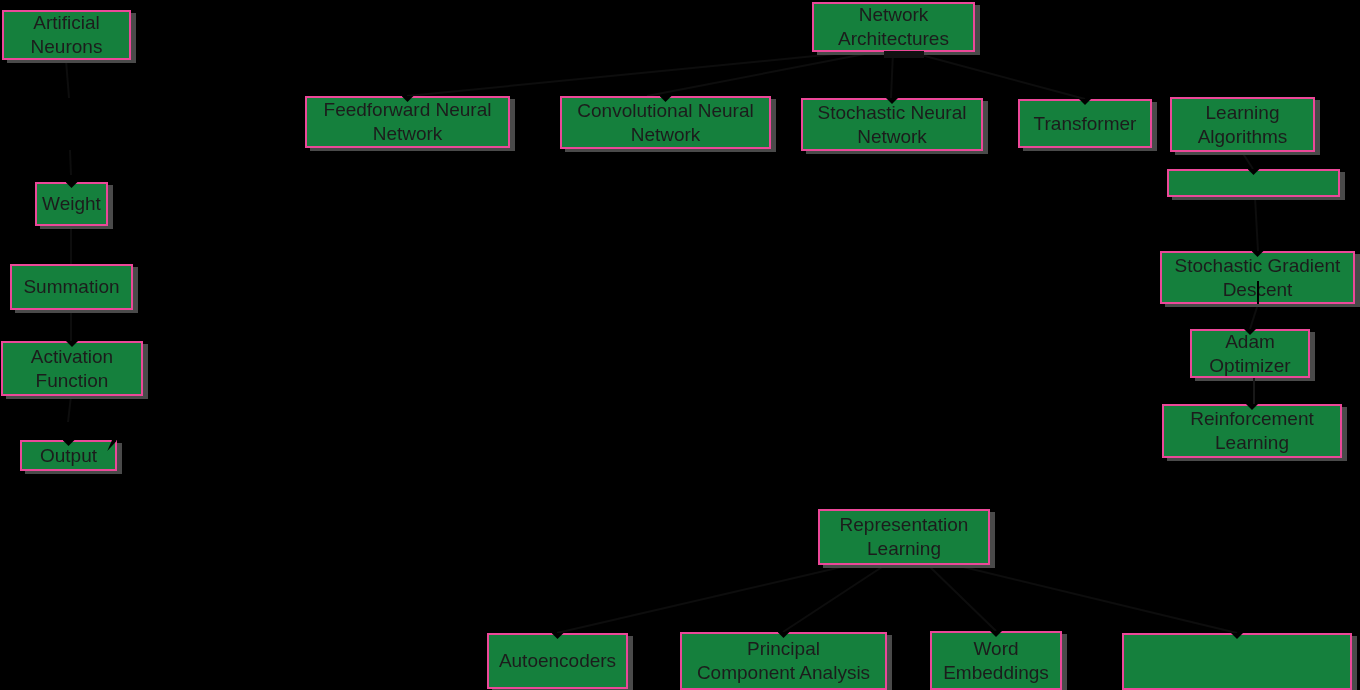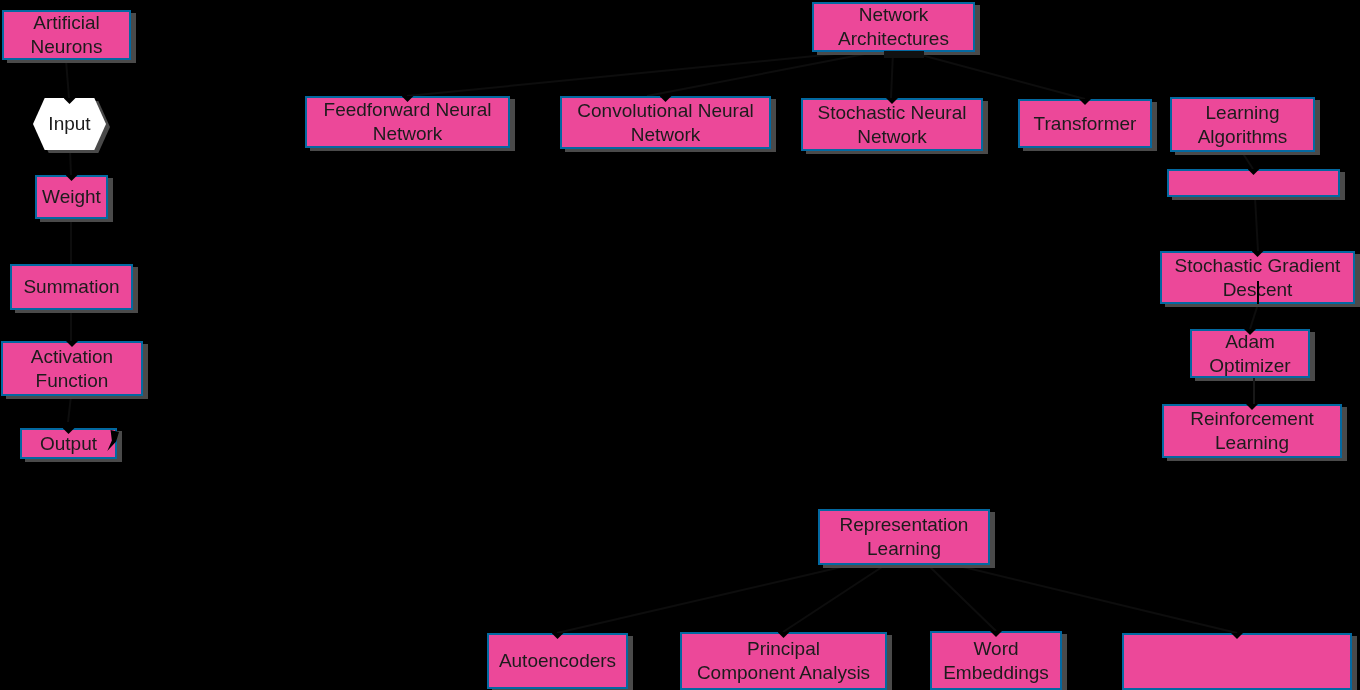--- a/index.html
+++ b/index.html
@@ -1,39 +1,39 @@
 <!DOCTYPE html>
 <html><head>
 <meta charset="utf-8">
 <style>
   html,body{margin:0;padding:0;background:#000;}
   .stage{position:relative;width:1360px;height:690px;background:#000000;overflow:hidden;
          font-family:"Liberation Sans",sans-serif;}
   svg.edges{position:absolute;left:0;top:0;z-index:0;}
-  .node{position:absolute;box-sizing:border-box;background:#ec4899;border:2px solid #0369a1;
+  .node{position:absolute;box-sizing:border-box;background:#15803d;border:2px solid #ec4899;
         box-shadow:5px 3px 0 #4a4a4a;display:flex;align-items:center;justify-content:center;
         z-index:1;color:#1c1c1c;font-size:19px;line-height:1.26;text-align:center;}
   .lbl{white-space:pre-line;display:block;width:100%;}
   .notch{position:absolute;top:-2px;left:50%;transform:translateX(-50%);width:12px;height:6px;
          background:#000;clip-path:polygon(0 0,100% 0,50% 100%);z-index:2;}
   
   .hex{background:transparent;border:none;box-shadow:none;}
   .hex-shadow,.hex-body{position:absolute;left:0;top:0;width:100%;height:100%;
          clip-path:polygon(16% 0,84% 0,100% 50%,84% 100%,16% 100%,0 50%);}
   .hex-shadow{background:#4a4a4a;transform:translate(4px,3px);}
   .hex-body{background:#ffffff;}
   .hex .lbl{position:relative;z-index:2;}
   .hex .notch{top:0;}
   
   #n0{left:2px;top:10px;width:129px;height:50px;}
   #n1{left:33px;top:98px;width:73px;height:52px;}
-  #n2{left:35px;top:175px;width:73px;height:44px;}
+  #n2{left:35px;top:182px;width:73px;height:44px;}
   #n3{left:10px;top:264px;width:123px;height:46px;}
   #n4{left:1px;top:341px;width:142px;height:55px;}
-  #n5{left:20px;top:428px;width:97px;height:31px;}
+  #n5{left:20px;top:440px;width:97px;height:31px;}
   #n6{left:812px;top:2px;width:163px;height:50px;}
   #n7{left:305px;top:96px;width:205px;height:52px;}
   #n8{left:560px;top:96px;width:211px;height:53px;}
   #n9{left:801px;top:98px;width:182px;height:53px;}
   #n10{left:1018px;top:99px;width:134px;height:49px;}
   #n11{left:1170px;top:97px;width:145px;height:55px;}
   #n12{left:1167px;top:169px;width:173px;height:28px;}
   #n13{left:1160px;top:251px;width:195px;height:53px;}
   #n14{left:1190px;top:329px;width:120px;height:49px;}
   #n15{left:1162px;top:404px;width:180px;height:54px;}
@@ -75,26 +75,20 @@
       <path d="M928,565 L996,631"></path>
       <path d="M955,565 L1237,633"></path>
     </g>
   </svg>
 
   <div class="node" id="n0">
     <span class="lbl">Artificial
 Neurons</span>
   </div>
 
-  <div class="node hex" id="n1">
-    <div class="hex-shadow"></div>
-    <div class="hex-body"></div>
-    <div class="notch"></div>
-    <span class="lbl">Input</span>
-  </div>
 
   <div class="node" id="n2">
     <div class="notch"></div>
     <span class="lbl">Weight</span>
   </div>
 
   <div class="node" id="n3">
     <span class="lbl">Summation</span>
   </div>
 

